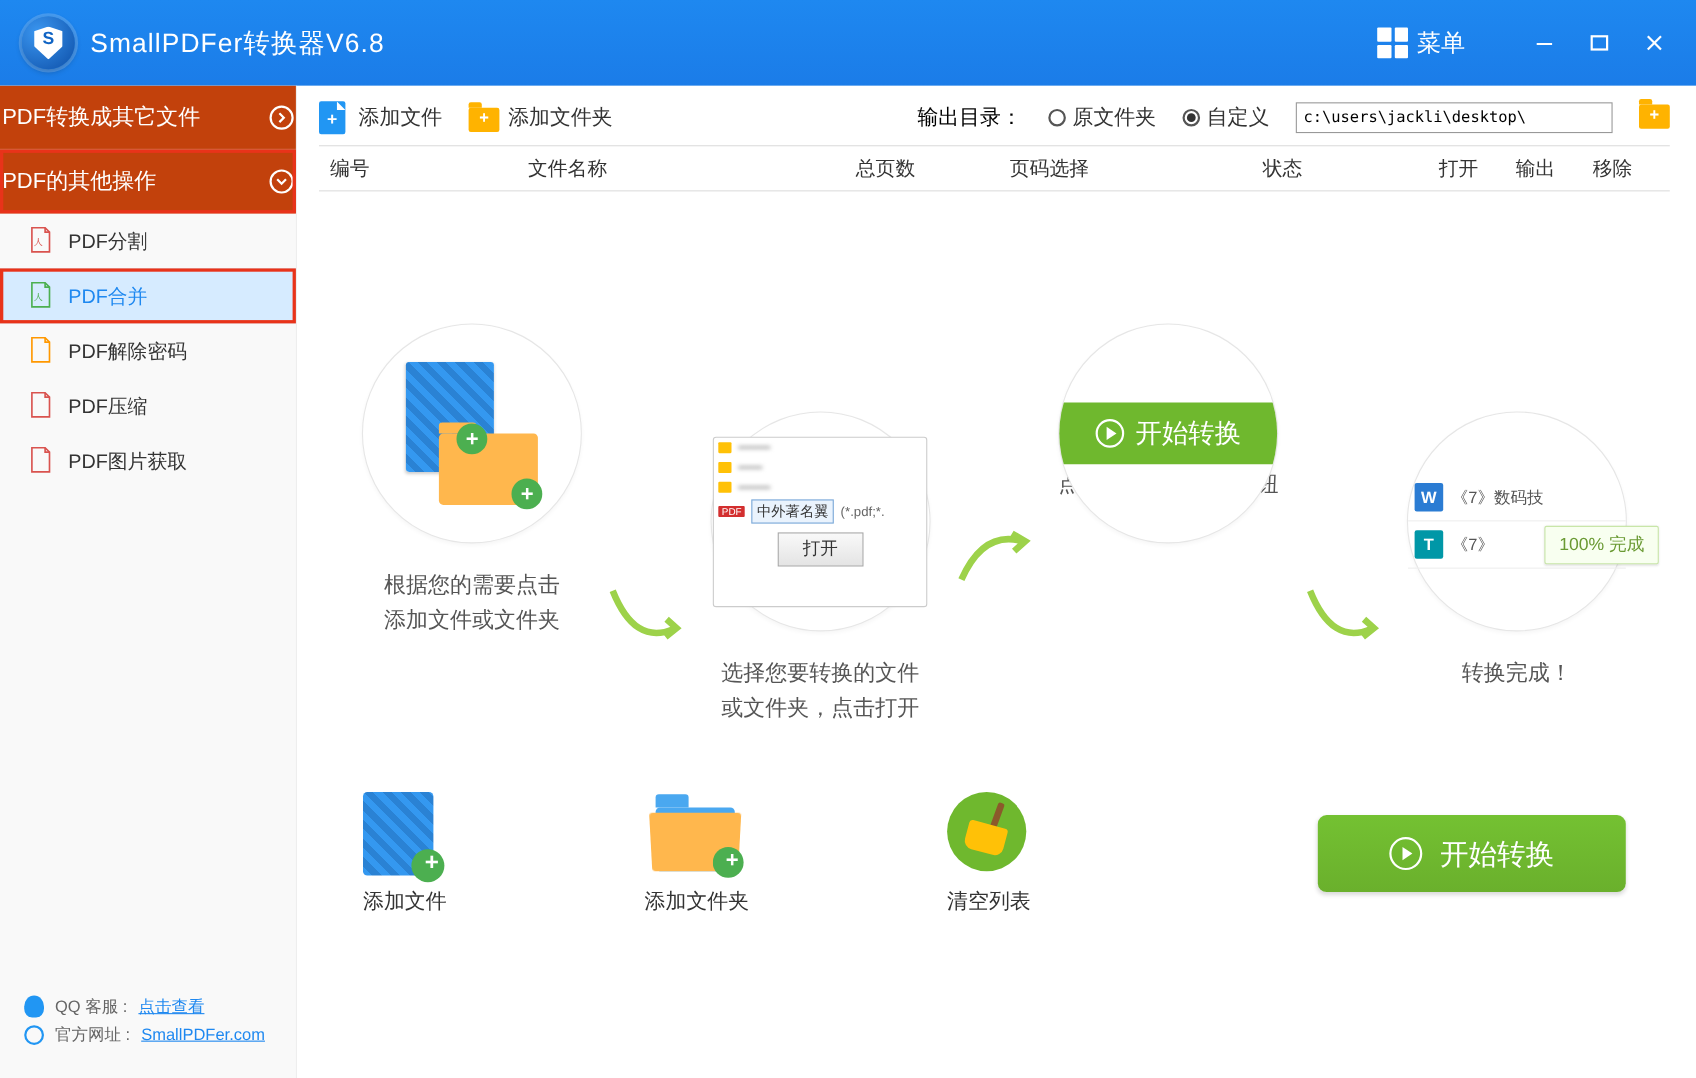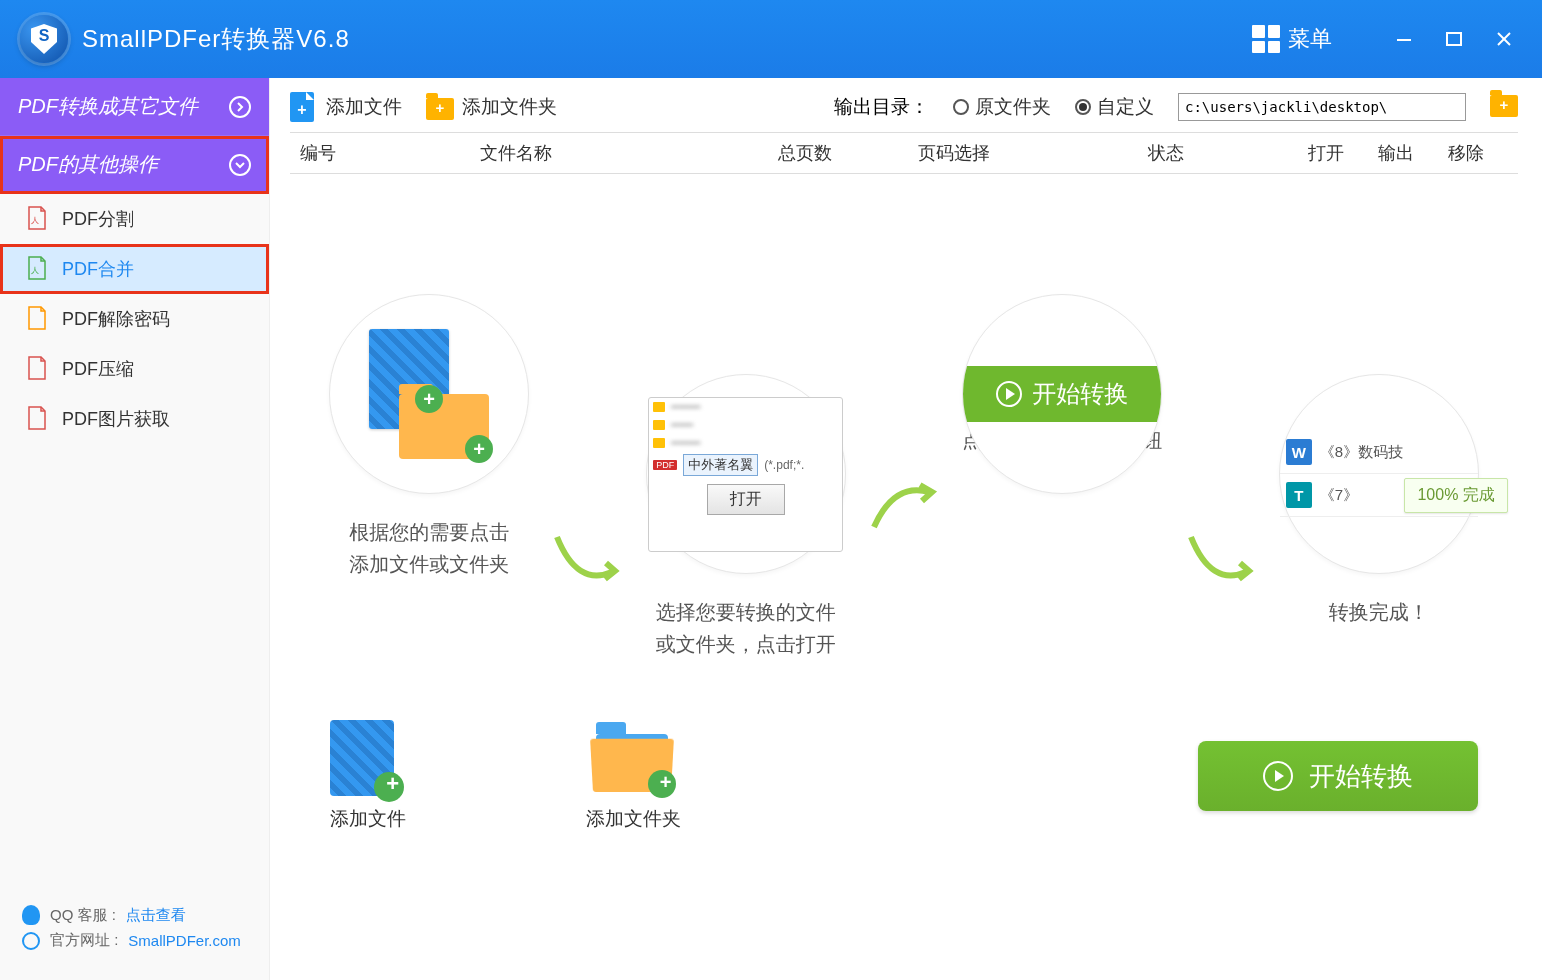--- a/index.html
+++ b/index.html
@@ -17,31 +17,31 @@
 .menu-grid { width: 28px; height: 28px; display: grid; grid-template: 1fr 1fr / 1fr 1fr; gap: 3px; }
 .menu-grid span { background: #fff; border-radius: 1px; }
 .winbtn { width: 36px; height: 36px; display: flex; align-items: center; justify-content: center; cursor: pointer; margin-left: 14px; }
 .winbtn svg { stroke: #fff; stroke-width: 2; fill: none; }
 
 
 .main { display: flex; height: calc(100% - 78px); }
 
 
 .sidebar { width: 294px; background: #f9f9f9; border-right: 1px solid #eee; display: flex; flex-direction: column; }
-.side-cat { height: 58px; background: #8b5cf6; color: #fff; display: flex; align-items: center; padding: 0 18px; font-size: 20px; justify-content: space-between; cursor: pointer; border-bottom: 1px solid rgba(255,255,255,.12); font-style: italic; }
+.side-cat { height: 58px; background: #c2410c; color: #fff; display: flex; align-items: center; padding: 0 2px; font-size: 20px; justify-content: space-between; cursor: pointer; border-bottom: 1px solid rgba(255,255,255,.12); }
 .side-cat .chev { width: 22px; height: 22px; border: 2px solid #fff; border-radius: 50%; display: flex; align-items: center; justify-content: center; }
 .side-cat .chev svg { stroke: #fff; stroke-width: 2; fill: none; }
 .side-cat.red-box { outline: 3px solid #e8331a; outline-offset: -3px; }
 .side-item { height: 50px; display: flex; align-items: center; gap: 14px; padding: 0 26px; font-size: 18px; color: #333; cursor: pointer; }
 .side-item.active { background: #d6ebff; color: #1e88f0; outline: 3px solid #e8331a; outline-offset: -3px; }
 .pdf-ico { width: 22px; height: 26px; position: relative; }
 .pdf-ico svg { width: 100%; height: 100%; }
 .side-footer { margin-top: auto; padding: 14px 22px 24px; font-size: 15px; color: #666; }
 .sf-row { display: flex; align-items: center; gap: 10px; margin: 6px 0; }
-.sf-row a { color: #1e88f0; cursor: pointer; }
+.sf-row a { color: #1e88f0; text-decoration: underline; cursor: pointer; }
 .qq-ico { width: 18px; height: 20px; background: #2196f3; border-radius: 50% 50% 40% 40%; position: relative; }
 .ie-ico { width: 18px; height: 18px; border: 2px solid #2196f3; border-radius: 50%; position: relative; }
 
 
 .content { flex: 1; background: #fff; display: flex; flex-direction: column; padding: 14px 24px 0 20px; }
 
 
 .toolbar { display: flex; align-items: center; gap: 24px; margin-bottom: 10px; }
 .tb-btn { display: flex; align-items: center; gap: 10px; font-size: 19px; color: #333; cursor: pointer; }
 .tb-icon { width: 26px; height: 30px; position: relative; }
@@ -343,21 +343,21 @@
       <div class="arrow" style="margin-top:160px"><svg viewBox="0 0 80 60">
             <path d="M10 10 Q 30 60 65 45"></path>
             <polyline points="58,52 68,44 59,36"></polyline>
           </svg></div>
 
       <div class="illus-col" style="margin-top:80px">
         <div class="circle" style="overflow:visible">
           <div class="result-list">
             <div class="result-row">
                 <span class="w-icon">W</span>
-                <span>《8》数码技</span>
+                <span>《7》数码技</span>
               </div>
             <div class="result-row" style="position:relative">
                 <span class="t-icon">T</span>
                 <span>《7》</span>
               <span class="done-badge" style="position:absolute;right:-30px;top:4px">100%  完成</span>
             </div>
           </div>
         </div>
         <div class="illus-text">转换完成！</div>
       </div>
@@ -374,19 +374,30 @@
       </div>
       <div class="bb-act">
         <div class="big-icon">
             <div class="bi-folder">
               <div class="flap"></div>
               <span class="pl">+</span>
             </div>
           </div>
         <span>添加文件夹</span>
       </div>
+      <div class="bb-act">
+        <div class="big-icon">
+            <div class="bi-broom">
+              <div class="broom-draw">
+                <div class="broom-handle"></div>
+                <div class="broom-head"></div>
+              </div>
+            </div>
+          </div>
+        <span>清空列表</span>
+      </div>
       <div class="start-big">
         <span class="play-ring"></span>
         <span>开始转换</span>
       </div>
     </div>
   </div>
 </div>
 
 </body></html>

